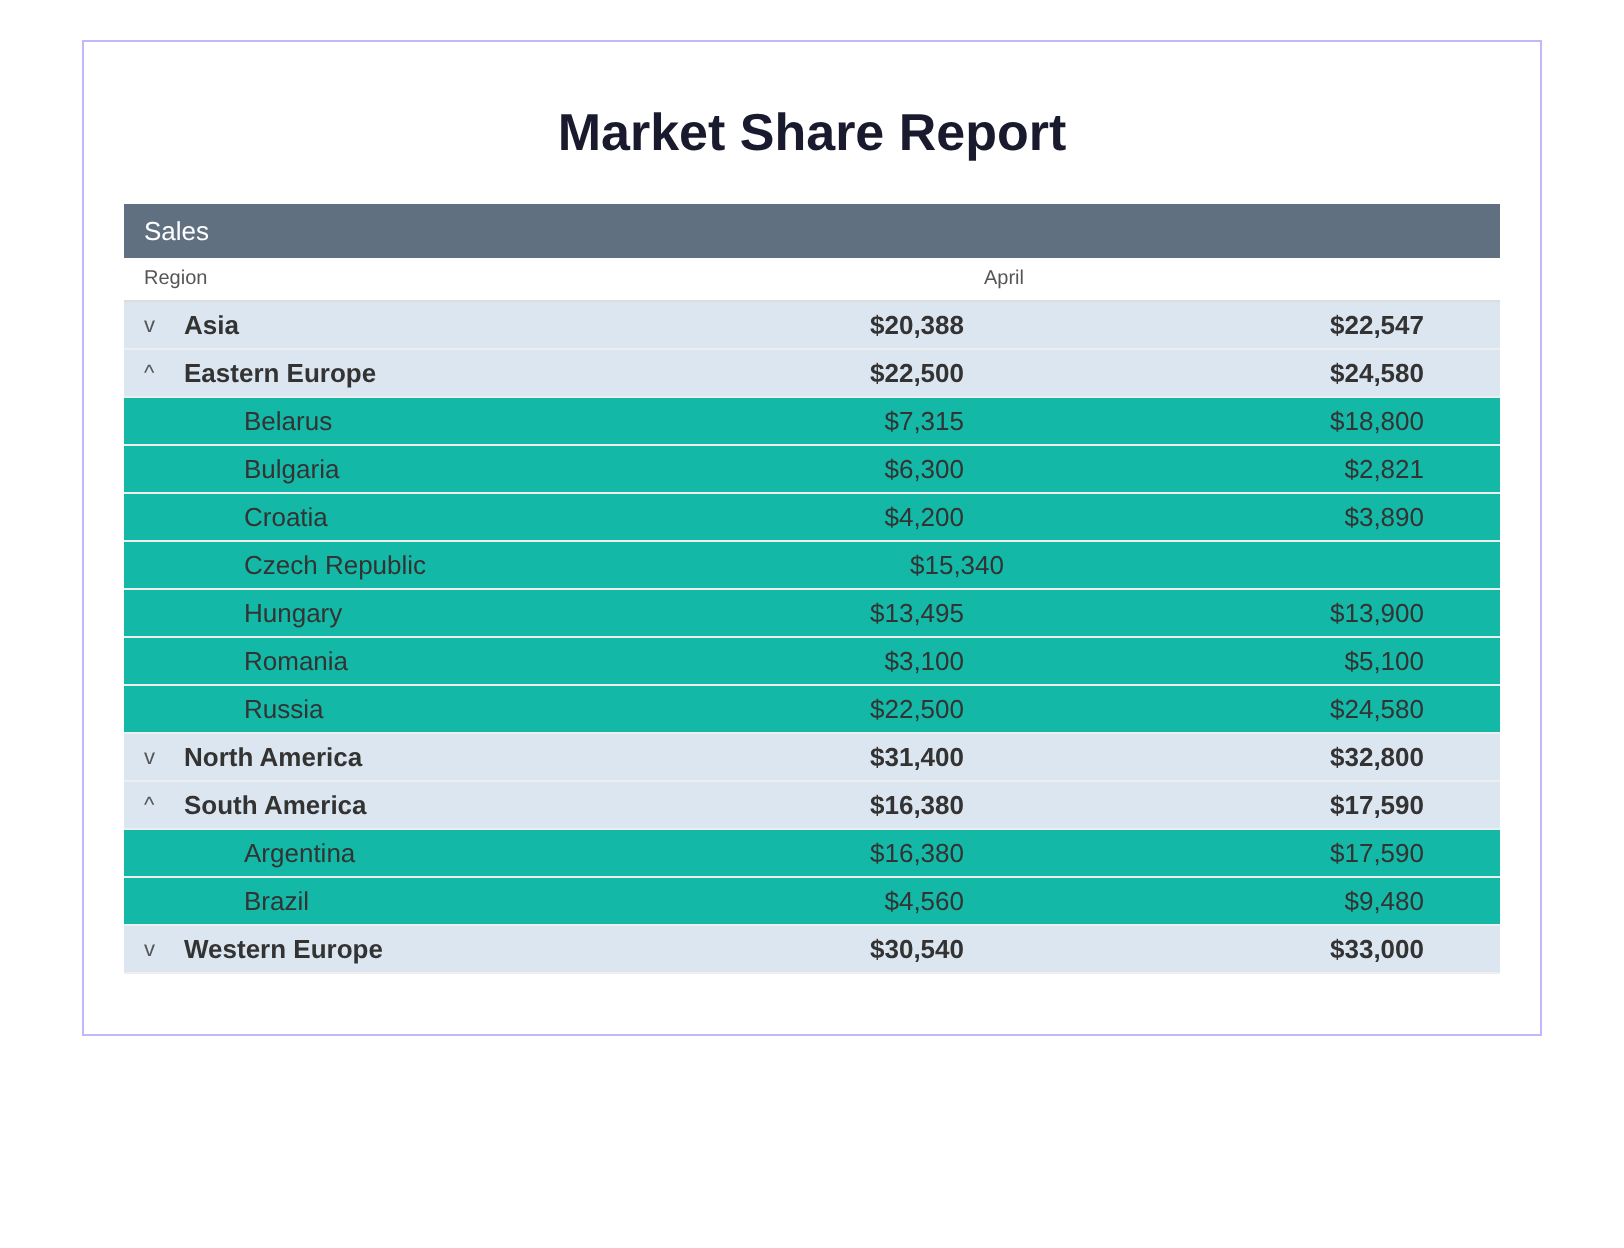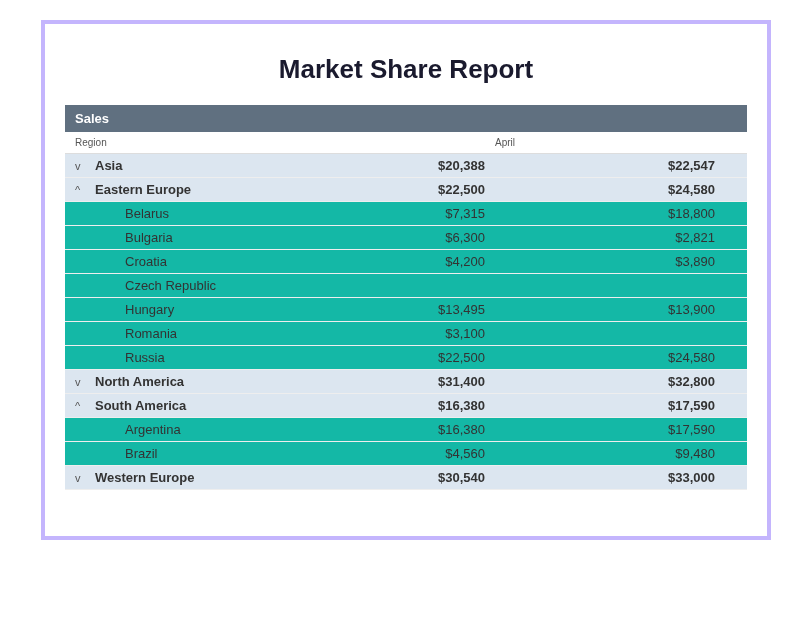--- a/index.html
+++ b/index.html
@@ -12,44 +12,44 @@
       width: 812px;
       min-height: 624px;
       display: flex;
       align-items: flex-start;
       justify-content: center;
       padding: 20px;
     }
 
     .page-wrapper {
       width: 730px;
-      border: 4px solid #c4b5fd;
+      border: 1px solid #c4b5fd;
       background: #fff;
-      padding: 20px 20px 46px 20px;
+      padding: 20px 20px 30px 20px;
     }
 
     .report-title {
       text-align: center;
       font-size: 26px;
       font-weight: bold;
       color: #1a1a2e;
       margin-bottom: 20px;
       margin-top: 10px;
     }
 
     .table-container {
       width: 100%;
     }
 
     .section-header {
       background: #607080;
       color: #fff;
       padding: 6px 10px;
       font-size: 13px;
-      font-weight: bold;
+      font-weight: normal;
     }
 
     .col-header-row {
       display: flex;
       padding: 5px 10px;
       color: #555;
       font-size: 10px;
       border-bottom: 1px solid #ddd;
     }
 
@@ -149,31 +149,33 @@
     </div>
         <div class="row sub-row">
       <span class="toggle-icon"></span>
       <span class="cell-region indent">Croatia</span>
       <span class="cell-march">$4,200</span>
       <span class="cell-september">$3,890</span>
     </div>
         <div class="row sub-row">
       <span class="toggle-icon"></span>
       <span class="cell-region indent">Czech Republic</span>
+      <span class="cell-september">$15,340</span>
     </div>
         <div class="row sub-row">
       <span class="toggle-icon"></span>
       <span class="cell-region indent">Hungary</span>
       <span class="cell-march">$13,495</span>
       <span class="cell-september">$13,900</span>
     </div>
         <div class="row sub-row">
       <span class="toggle-icon"></span>
       <span class="cell-region indent">Romania</span>
       <span class="cell-march">$3,100</span>
+      <span class="cell-september">$5,100</span>
     </div>
         <div class="row sub-row">
       <span class="toggle-icon"></span>
       <span class="cell-region indent">Russia</span>
       <span class="cell-march">$22,500</span>
       <span class="cell-september">$24,580</span>
     </div>
         <div class="row group-row">
       <span class="toggle-icon">v</span>
       <span class="cell-region bold">North America</span>

